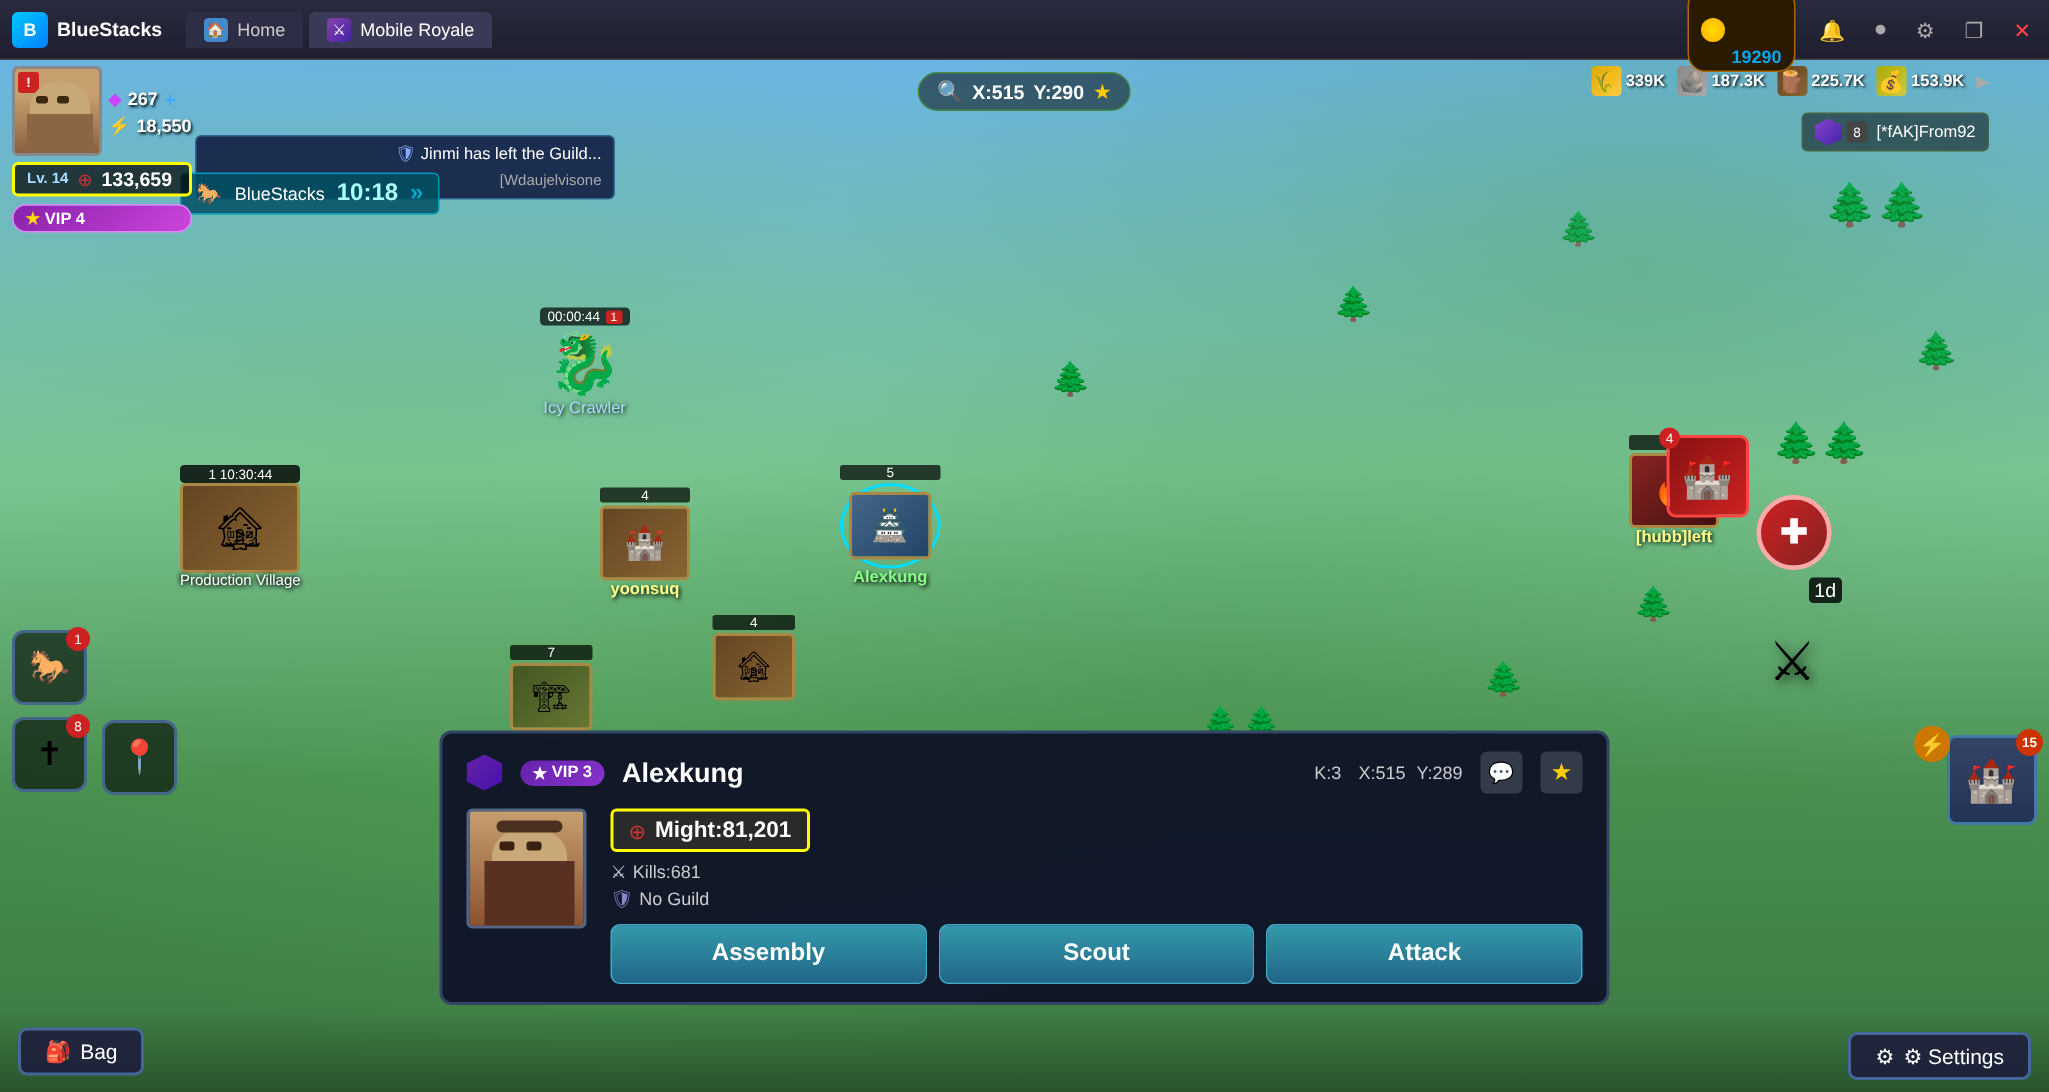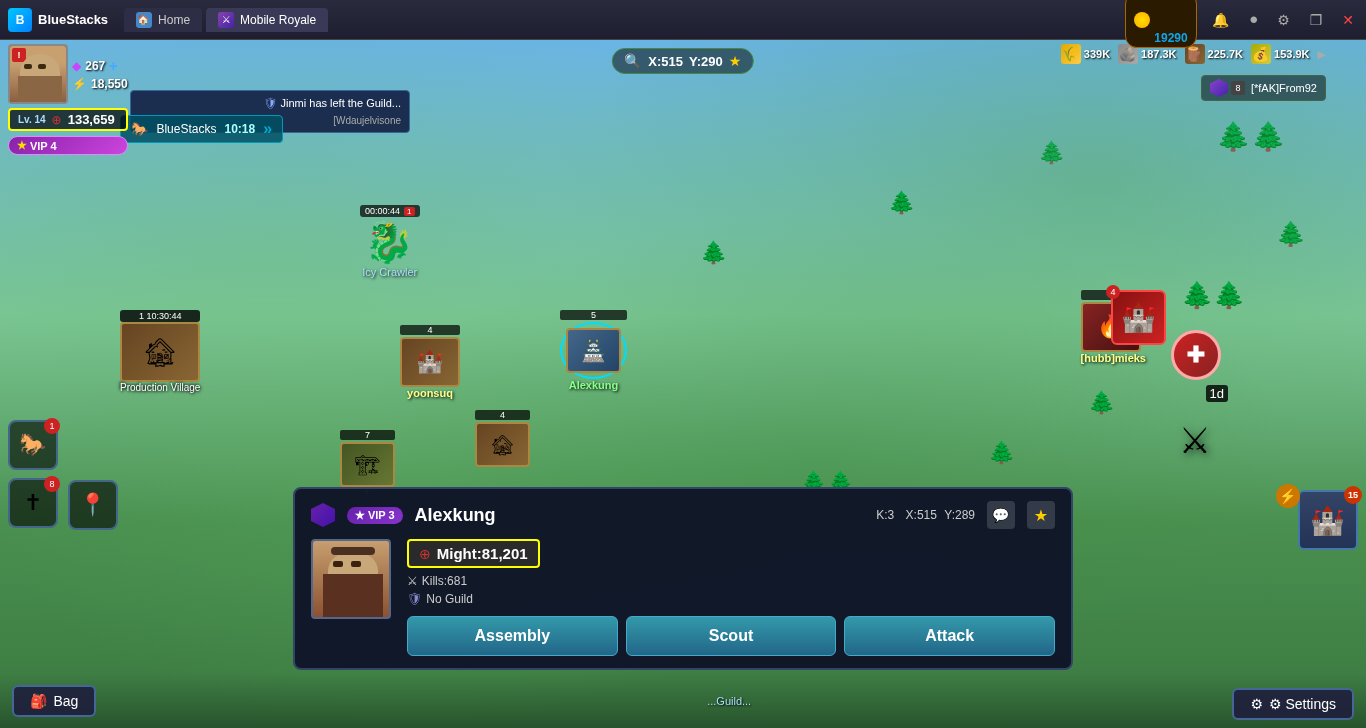--- a/index.html
+++ b/index.html
@@ -146,21 +146,21 @@
 
     
     .travelling-banner {
       position: absolute; top: 75px; left: 120px;
       background: rgba(0,80,100,0.85); border: 1px solid #0099bb;
       border-radius: 4px; padding: 4px 10px;
       display: flex; align-items: center; gap: 8px;
     }
     .travel-icon { color: #aaddff; font-size: 14px; }
     .travel-text { color: #fff; font-size: 12px; }
-    .travel-time { color: #aaffff; font-size: 12px; font-weight: bold; }
+    .travel-time { color: #aaffff; font-size: 16px; font-weight: bold; }
     .travel-arrows { color: #00aacc; font-size: 16px; font-weight: bold; }
 
     
     .map-element { position: absolute; text-align: center; }
     .building-label { color: #fff; font-size: 10px; text-shadow: 1px 1px 3px #000, -1px -1px 3px #000; white-space: nowrap; }
     .player-label { color: #ffff88; font-size: 11px; text-shadow: 1px 1px 3px #000; white-space: nowrap; font-weight: bold; }
     .player-label.friendly { color: #88ff88; }
     .timer-badge { background: rgba(0,0,0,0.8); color: #fff; font-size: 9px; border-radius: 3px; padding: 1px 4px; white-space: nowrap; }
 
     .building-icon {
@@ -419,21 +419,21 @@
     <div style="background:rgba(0,0,0,0.7); color:white; font-size:9px; padding:0 4px; border-radius:2px; margin-bottom:2px;">5</div>
     <div class="building-cyan-ring">
       <div class="building-icon" style="width:55px; height:45px; font-size:20px; background:linear-gradient(135deg,#446688,#224466);">🏯</div>
     </div>
     <div class="player-label friendly">Alexkung</div>
   </div>
 
   <div class="map-element" style="right: 220px; top: 250px;">
     <div style="background:rgba(0,0,0,0.7); color:white; font-size:9px; padding:0 4px; border-radius:2px; margin-bottom:2px;">4</div>
     <div class="building-icon" style="width:60px; height:50px; font-size:22px; background:linear-gradient(135deg,#882222,#441111);">🔥</div>
-    <div class="player-label">[hubb]mieks</div>
+    <div class="player-label">[hubb]left</div>
   </div>
 
   <div class="map-element" style="left: 340px; top: 390px;">
     <div style="background:rgba(0,0,0,0.7); color:white; font-size:9px; padding:0 4px; border-radius:2px; margin-bottom:2px;">7</div>
     <div class="building-icon" style="width:55px; height:45px; font-size:20px; background:linear-gradient(135deg,#445522,#667733);">🏗</div>
     <div style="color:#ffcc88; font-size:10px; text-shadow:1px 1px 3px #000;">⚜</div>
   </div>
 
   <div class="map-element" style="left: 475px; top: 370px;">
     <div style="background:rgba(0,0,0,0.7); color:white; font-size:9px; padding:0 4px; border-radius:2px; margin-bottom:2px;">4</div>
@@ -523,22 +523,19 @@
         </div>
       </div>
     </div>
   </div>
 
   <div class="bottom-bar">
     <div class="bag-btn">
       <span>🎒</span>
       <span>Bag</span>
     </div>
-    <div style="flex:1; display:flex; justify-content:center; align-items:center; gap:8px;">
-      <span style="color:#aaddff; font-size:11px; text-shadow:1px 1px 2px #000;">...Guild...</span>
-    </div>
     <div class="settings-btn">
       <span>⚙</span>
       <span>⚙ Settings</span>
     </div>
   </div>
 
 </div>
 
 </body></html>

